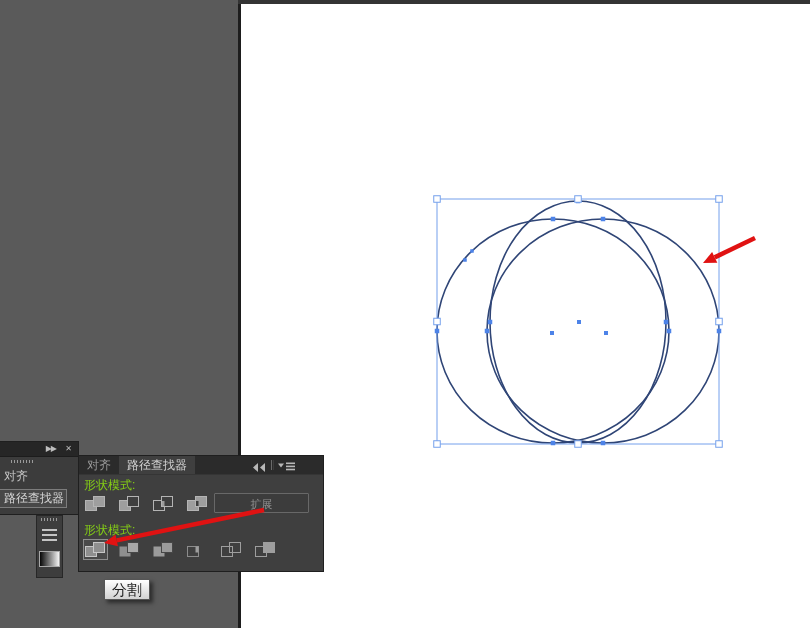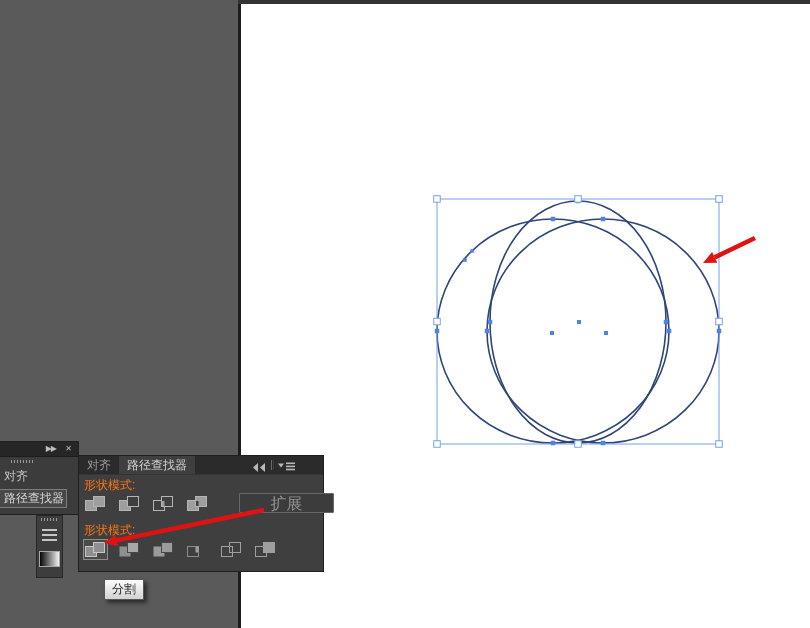--- a/index.html
+++ b/index.html
@@ -47,36 +47,36 @@
   .pf-panel{left:78px;top:455px;width:246px;height:117px;background:#3f3f3f;
     border:1px solid #1f1f1f;box-sizing:border-box;z-index:20;font-size:12px;}
   .pf-tabbar{position:relative;height:18px;background:#2b2b2b;border-bottom:1px solid #353535;
     display:flex;align-items:stretch;}
   .pf-tab{padding:0 8px;line-height:18px;color:#9b9b9b;cursor:pointer;white-space:nowrap;}
   .pf-tab.active{background:#3f3f3f;color:#d3d3d3;}
   .tb-collapse{position:absolute;left:174px;top:5px;cursor:pointer;}
   .tb-sep{position:absolute;left:192px;top:4px;width:1px;height:10px;
     border-left:1px solid #6a6a6a;border-right:1px solid #3c3c3c;}
   .tb-menu{position:absolute;left:199px;top:4px;cursor:pointer;}
-  .pf-label{position:absolute;left:5px;color:#f97316;}
+  .pf-label{position:absolute;left:5px;color:#84cc16;}
   .lbl1{top:21px;} .lbl2{top:66px;}
   .btn-row{position:absolute;left:4px;display:flex;gap:9px;}
   .row1{top:37px;} .row2{top:83px;}
   .icon-btn{width:25px;height:21px;display:flex;align-items:center;justify-content:center;
     background:transparent;border:1px solid transparent;box-sizing:border-box;cursor:pointer;padding:0;}
   .icon-btn.active{background:#4a4a4a;border-color:#8d8d8d;}
-  .expand-btn{position:absolute;left:160px;top:37px;width:95px;height:20px;
+  .expand-btn{position:absolute;left:135px;top:37px;width:95px;height:20px;
     background:#3c3c3c;border:1px solid #686868;border-radius:1px;color:#929292;
-    font-size:16px;line-height:18px;text-align:center;cursor:default;box-sizing:border-box;
+    font-size:11px;line-height:18px;text-align:center;cursor:default;box-sizing:border-box;
     font-family:"Liberation Sans","DejaVu Sans",sans-serif;}
 
   
   .tooltip{left:104px;top:579px;height:19px;padding:0 7px;z-index:60;
     background:linear-gradient(#ffffff,#d2d2d2);border:1px solid #565656;
-    box-shadow:3px 3px 4px rgba(0,0,0,0.5);color:#1e1e1e;font-size:12px;line-height:19px;}
+    box-shadow:3px 3px 4px rgba(0,0,0,0.5);color:#1e1e1e;font-size:15px;line-height:19px;}
 </style>
 </head>
 <body>
 
 <div class="abs pasteboard"></div>
 <div class="abs doc-top-edge"></div>
 <div class="abs doc-left-edge"></div>
 <div class="abs artboard"></div>
 
 <svg id="overlay" class="abs" xmlns="http://www.w3.org/2000/svg" viewBox="0 0 810 628">

